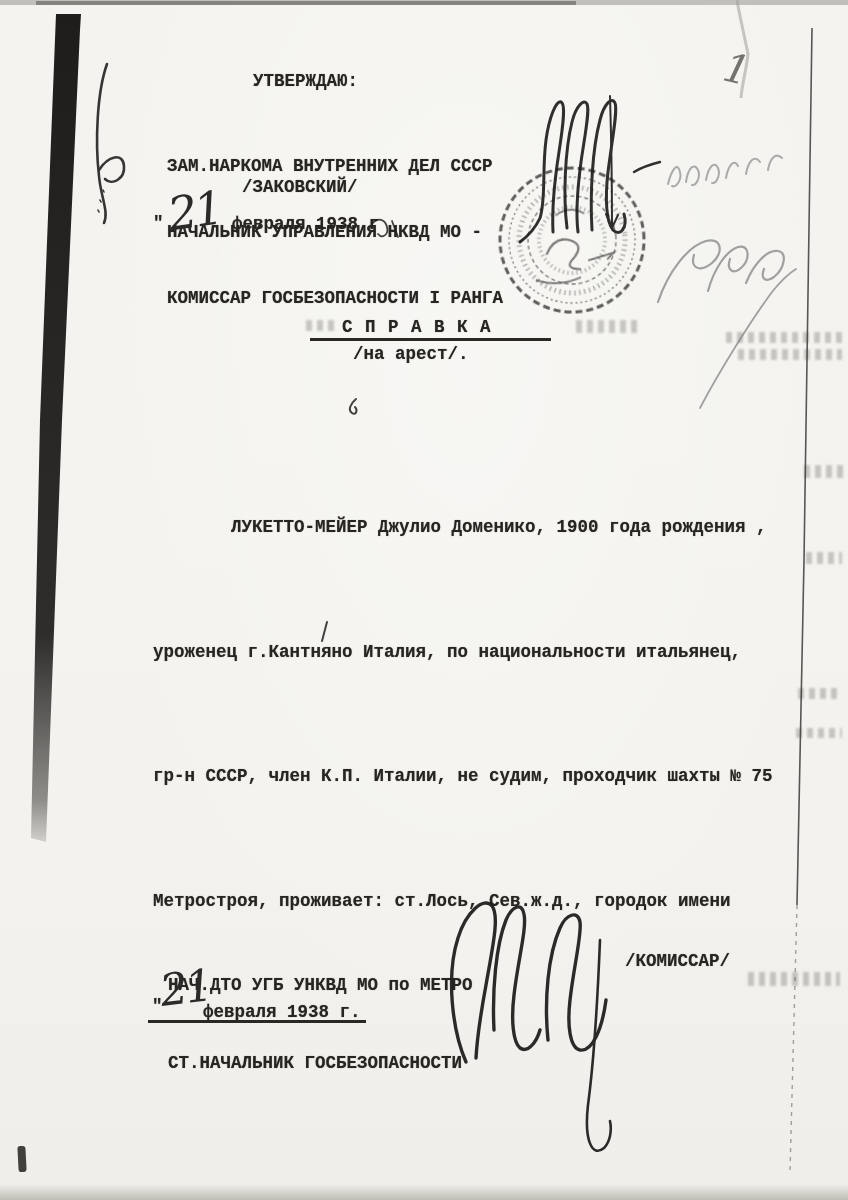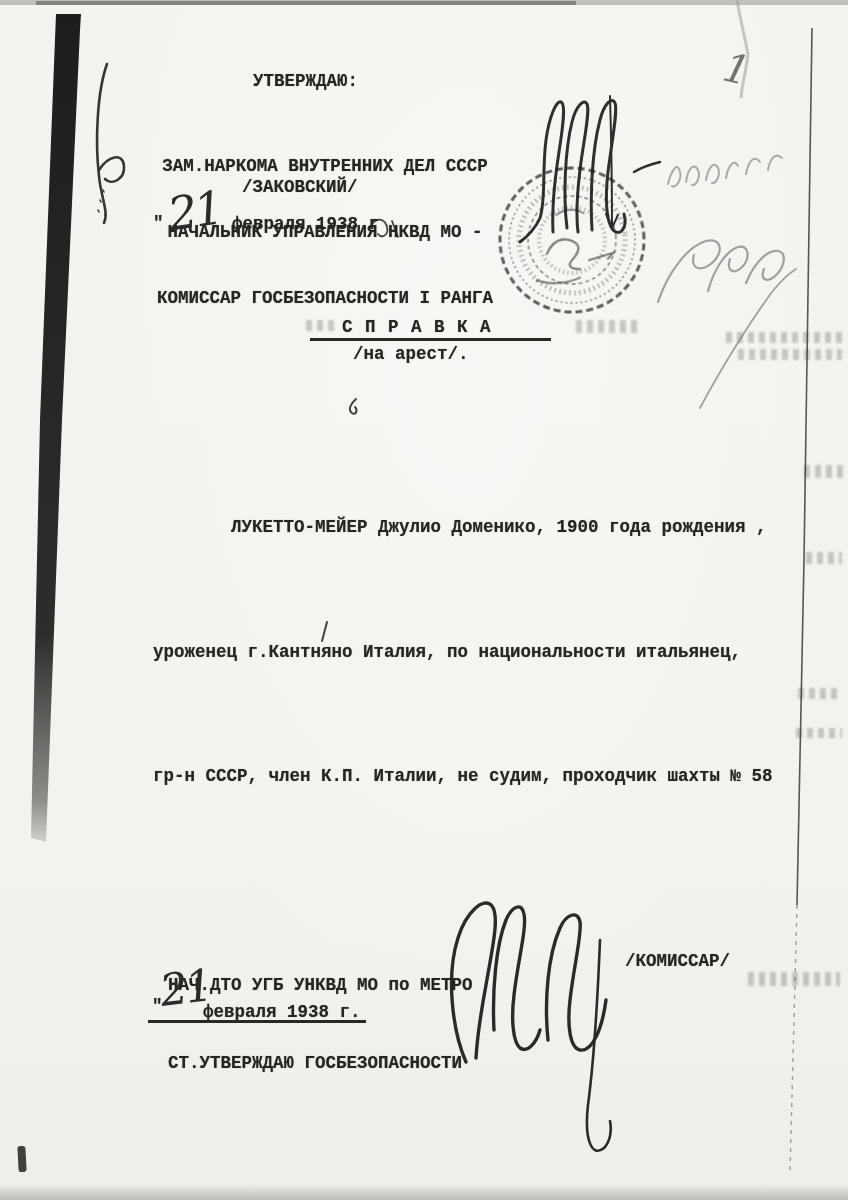--- a/index.html
+++ b/index.html
@@ -46,21 +46,21 @@
   }
   svg.overlay{position:absolute;left:0;top:0;pointer-events:none;}
 </style>
 </head>
 <body>
 
 <div id="page">
 
   <div class="tw" style="left:253px;top:70px;text-align:center;">УТВЕРЖДАЮ:</div>
 
-  <div class="tw" style="left:157px;top:111px;text-align:center;">
+  <div class="tw" style="left:167px;top:111px;">
     <div>ЗАМ.НАРКОМА ВНУТРЕННИХ ДЕЛ СССР</div>
     <div>НАЧАЛЬНИК УПРАВЛЕНИЯ НКВД МО -</div>
     <div>КОМИССАР ГОСБЕЗОПАСНОСТИ I РАНГА</div>
   </div>
 
   <div class="tw" style="left:242px;top:176px;">/ЗАКОВСКИЙ/</div>
 
   <div class="tw" style="left:153px;top:212px;">"</div>
   <div class="hand" style="left:168px;top:184px;font-size:46px;transform:rotate(-8deg);letter-spacing:-3px;">21</div>
   <div class="tw" style="left:232px;top:213px;">февраля 1938 г</div>
@@ -70,31 +70,32 @@
   <div class="tw" style="left:342px;top:316px;letter-spacing:1px;font-family:Liberation Mono, monospace;">С П Р А В К А</div>
   <div class="rule" style="left:310px;top:338px;width:241px;height:3px;"></div>
   <div class="tw" style="left:353px;top:343px;">/на арест/.</div>
 
   <div class="smudge dashrow" style="left:306px;top:320px;width:28px;height:11px;"></div>
   <div class="smudge dashrow" style="left:576px;top:320px;width:64px;height:13px;"></div>
 
   <div class="tw bodyblock" style="left:153px;top:424px;">
     <div class="i78">ЛУКЕТТО-МЕЙЕР Джулио Доменико, 1900 года рождения ,</div>
     <div>уроженец г.Кантняно Италия, по национальности итальянец,</div>
-    <div>гр-н СССР, член К.П. Италии, не судим, проходчик шахты № 58</div>
+    <div>гр-н СССР, член К.П. Италии, не судим, проходчик шахты № 75</div>
+    <div>Метростроя, проживает: ст.Лось, Сев.ж.д., городок имени</div>
     
     
     
     
     
   </div>
 
   <div class="tw" style="left:168px;top:920px;line-height:26px;">
     <div>НАЧ.ДТО УГБ УНКВД МО по МЕТРО</div>
-    <div>СТ.УТВЕРЖДАЮ ГОСБЕЗОПАСНОСТИ</div>
+    <div>СТ.НАЧАЛЬНИК ГОСБЕЗОПАСНОСТИ</div>
   </div>
   <div class="tw" style="left:625px;top:950px;">/КОМИССАР/</div>
 
   <div class="tw" style="left:152px;top:995px;">"</div>
   <div class="hand" style="left:160px;top:962px;font-size:44px;transform:rotate(-7deg);letter-spacing:-3px;">21</div>
   <div class="tw" style="left:203px;top:1001px;">февраля 1938 г.</div>
   <div class="rule" style="left:148px;top:1020px;width:218px;height:3px;"></div>
 
   <div class="smudge dashrow" style="left:726px;top:332px;width:118px;height:11px;"></div>
   <div class="smudge dashrow" style="left:738px;top:349px;width:104px;height:11px;"></div>

